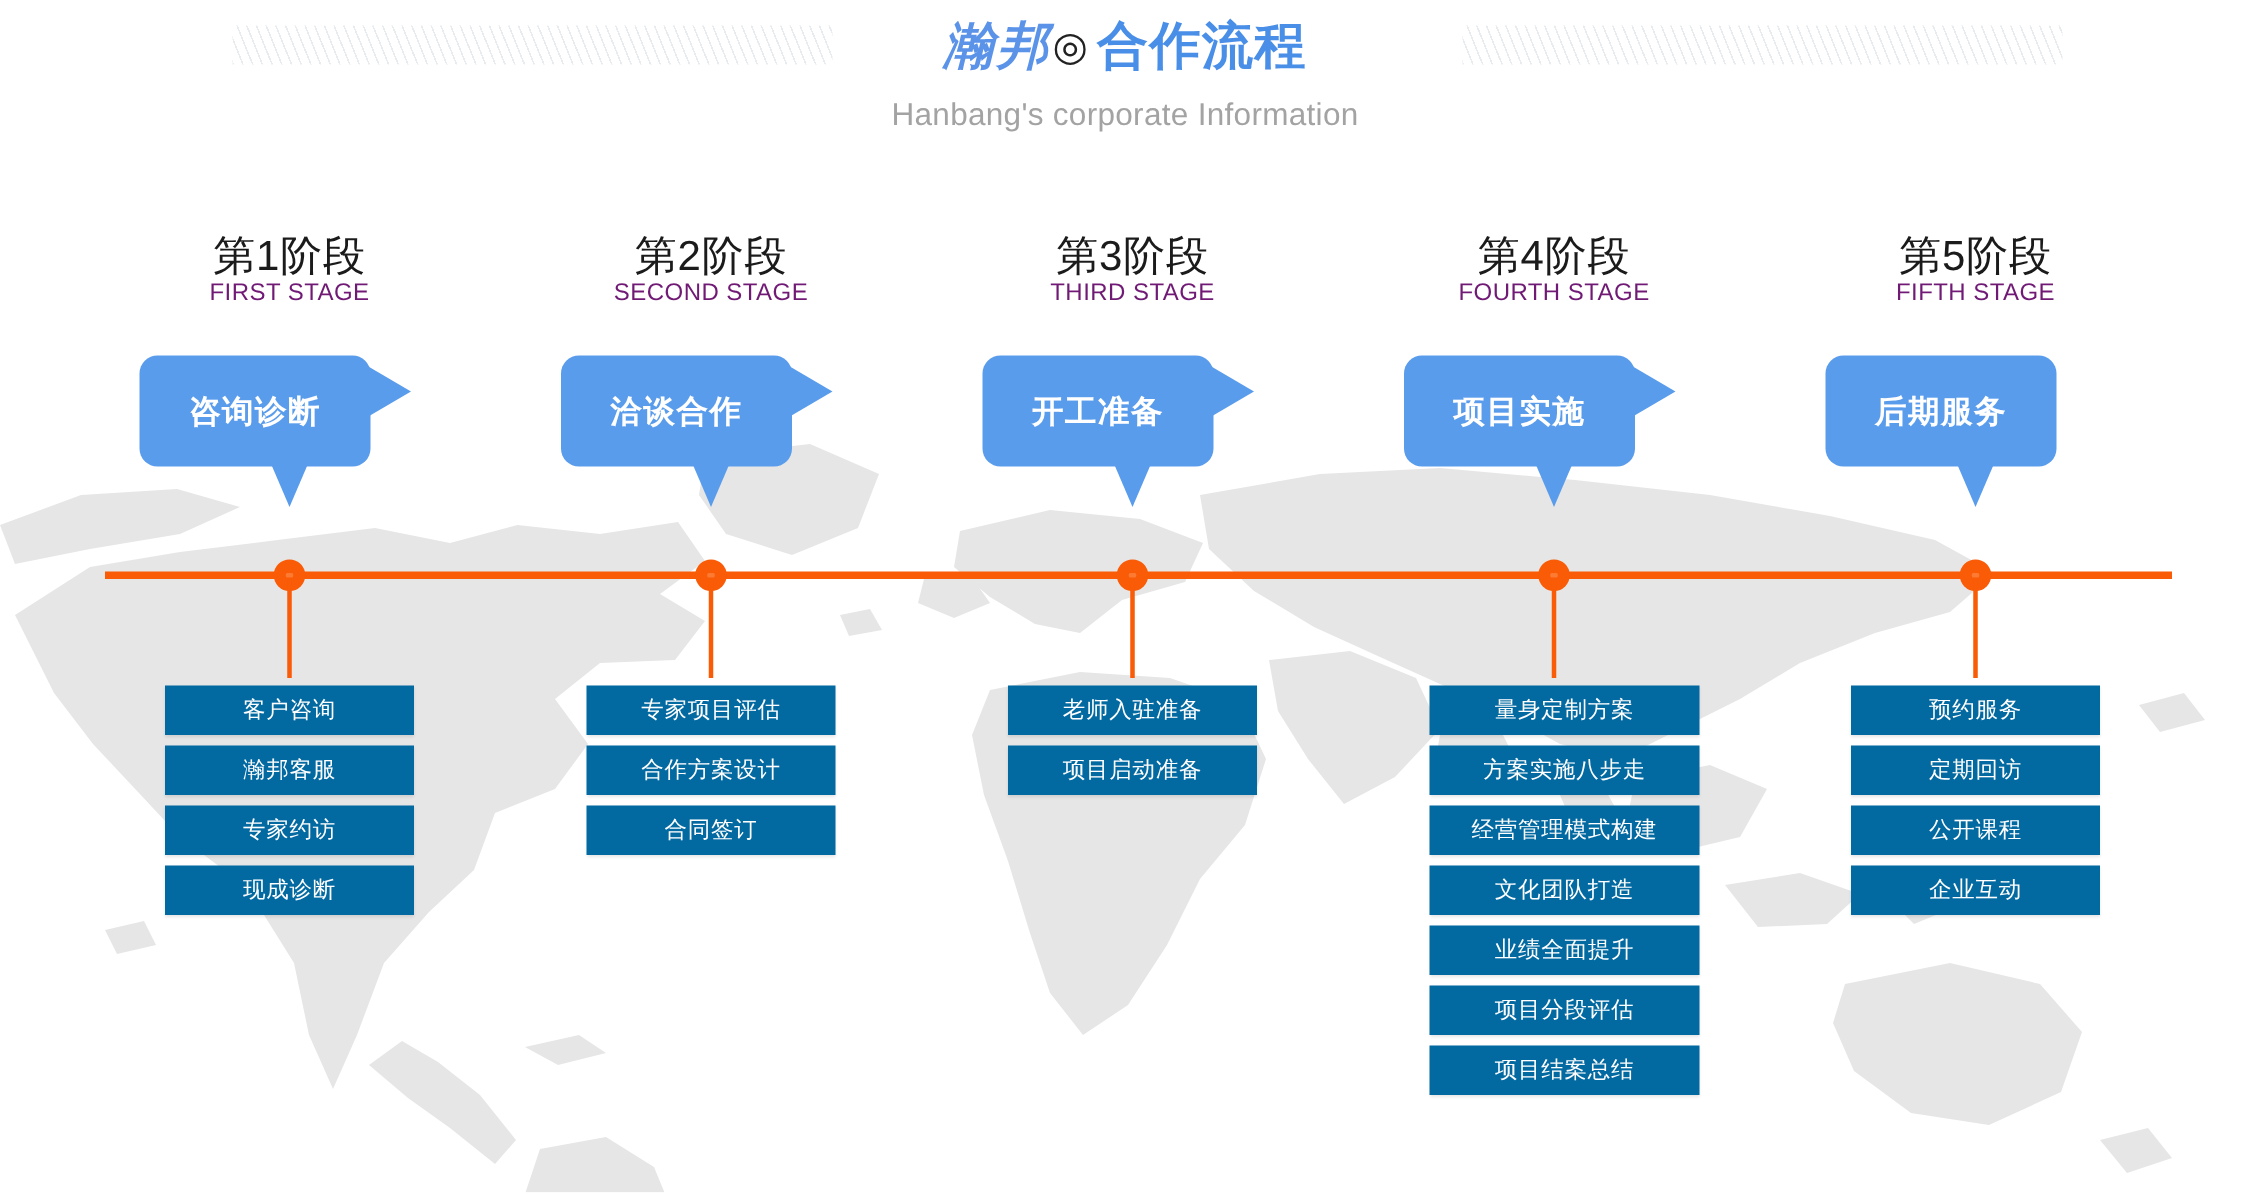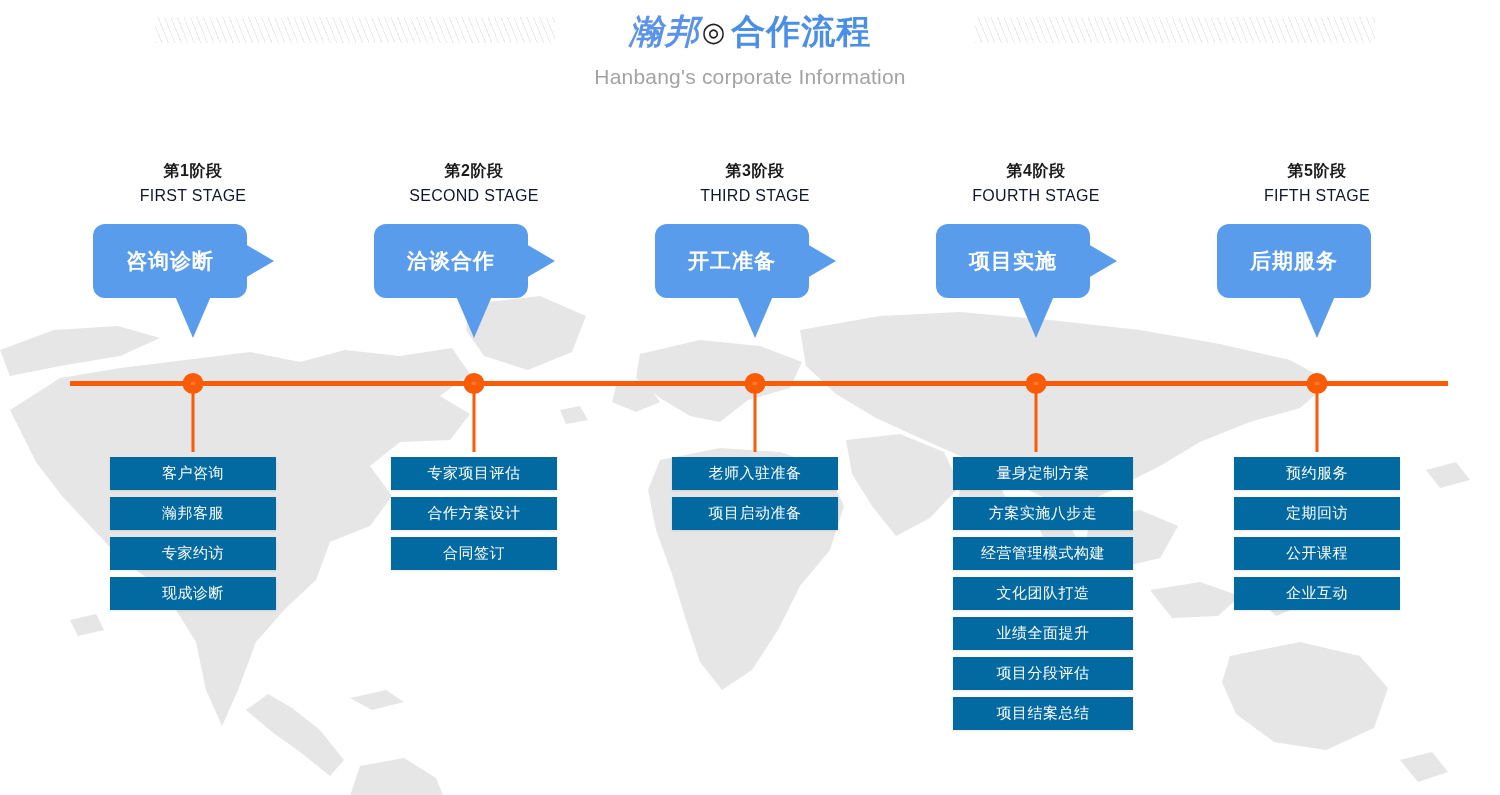--- a/index.html
+++ b/index.html
@@ -131,42 +131,42 @@
   .stage-col {
     position: absolute;
     top: 158px;
     width: 250px;
   }
   .stage-head {
     text-align: center;
     color: #1b1b1b;
   }
   .stage-cn {
-    font-size: 16px;
-    font-weight: bold;
+    font-size: 28px;
+    font-weight: normal;
     line-height: 26px;
     letter-spacing: 0.5px;
   }
   .stage-en {
     font-size: 16px;
     line-height: 24px;
-    color: #0f172a;
+    color: #701a75;
     letter-spacing: 0.3px;
   }
 
   
   .bubble-area {
     position: relative;
     height: 120px;
     margin-top: 16px;
   }
   .bubble {
     position: absolute;
     left: 25px;
-    top: 0;
+    top: 13px;
     width: 154px;
     height: 74px;
     background: #5a9cec;
     border-radius: 12px;
     display: flex;
     align-items: center;
     justify-content: center;
   }
   .bubble-label {
     color: #ffffff;

